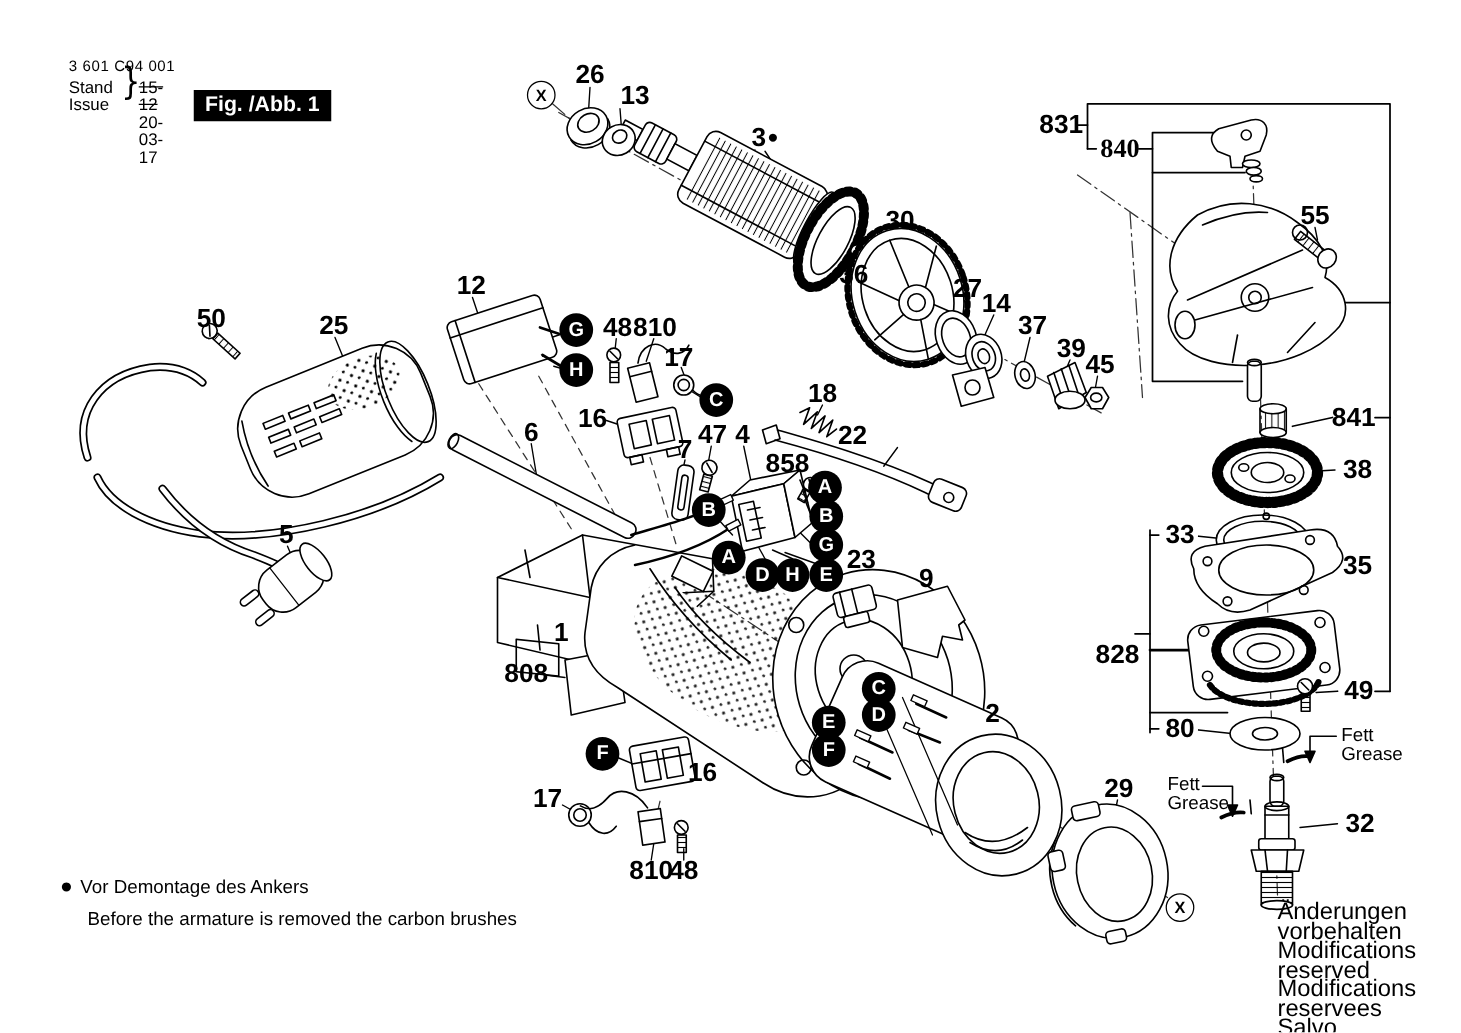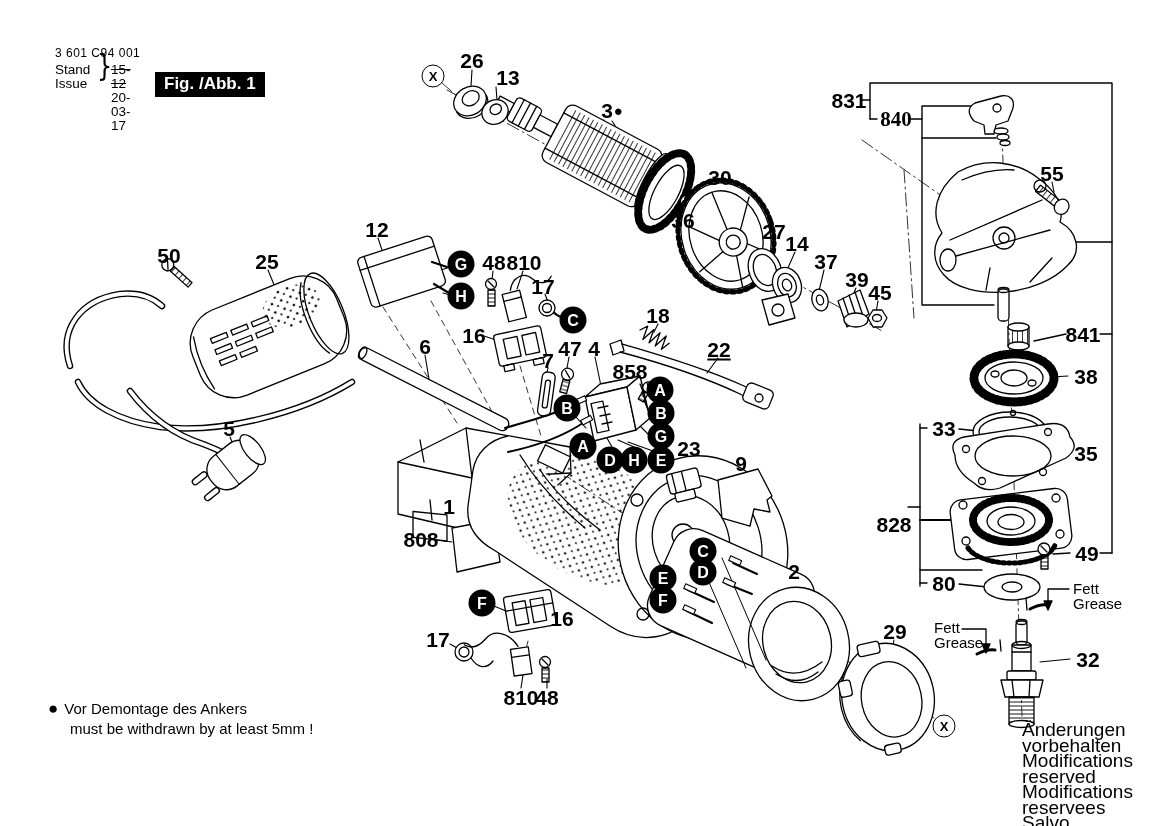--- a/index.html
+++ b/index.html
@@ -591,21 +591,21 @@
       <div class="callout" style="left: 494px; top: 262px;">48</div>
       <div class="callout" style="left: 524px; top: 262px;">810</div>
       <div class="callout" style="left: 543px; top: 286px;">17</div>
       <div class="callout" style="left: 474px; top: 335px;">16</div>
       <div class="callout" style="left: 425px; top: 346px;">6</div>
       <div class="callout" style="left: 548px; top: 360px;">7</div>
       <div class="callout" style="left: 570px; top: 348px;">47</div>
       <div class="callout" style="left: 594px; top: 348px;">4</div>
       <div class="callout" style="left: 630px; top: 371px;">858</div>
       <div class="callout" style="left: 658px; top: 315px;">18</div>
-      <div class="callout" style="left: 719px; top: 349px; text-decoration: underline;">22</div>
+      <div class="callout" style="left: 682px; top: 349px;">22</div>
       <div class="callout" style="left: 689px; top: 448px;">23</div>
       <div class="callout" style="left: 741px; top: 463px;">9</div>
       <div class="callout" style="left: 267px; top: 261px;">25</div>
       <div class="callout" style="left: 169px; top: 255px;">50</div>
       <div class="callout" style="left: 229px; top: 428px;">5</div>
       <div class="callout" style="left: 449px; top: 506px;">1</div>
       <div class="callout" style="left: 421px; top: 539px;">808</div>
       <div class="callout" style="left: 438px; top: 639px;">17</div>
       <div class="callout" style="left: 562px; top: 618px;">16</div>
       <div class="callout" style="left: 521px; top: 697px;">810</div>
@@ -635,21 +635,21 @@
         <div>Grease</div>
       </div>
       <div class="grease" style="left: 934px; top: 620px;">
         <div>Fett</div>
         <div>Grease</div>
       </div>
     </div>
 
 <div id="note">
   <div class="first"><span class="bullet">●</span><span>Vor Demontage des Ankers</span></div>
-  <div>must be withdrawn by at least 5mm !</div>
+  <div class="en">Before the armature is removed the carbon brushes</div>
 </div>
 
 <div id="footer-notice">
   <div>Änderungen vorbehalten</div>
   <div>Modifications reserved</div>
   <div>Modifications reservees</div>
   <div>Salvo modificaciones</div>
 </div>
 
 </div>

